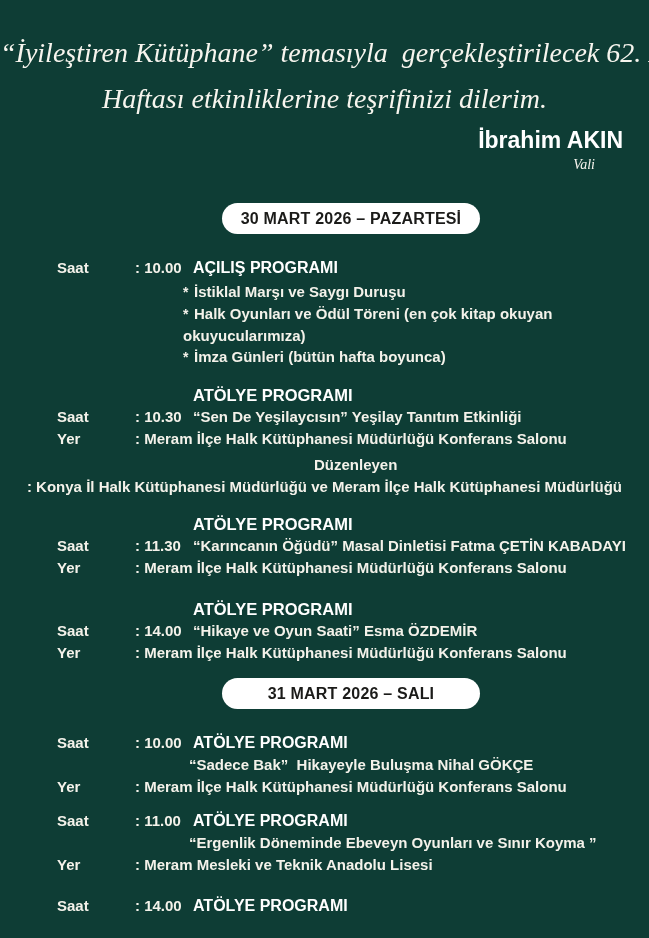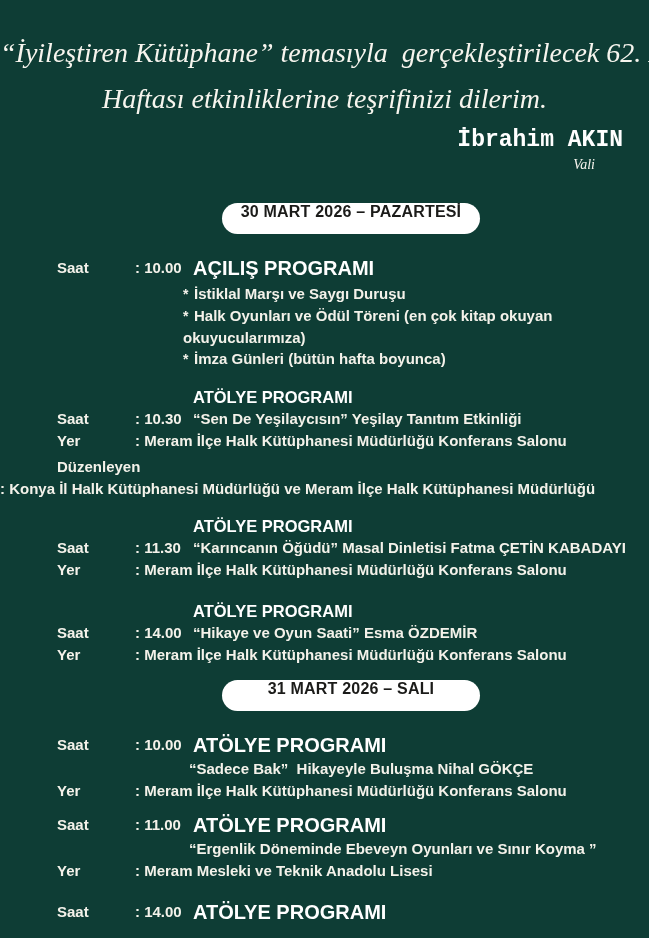--- a/index.html
+++ b/index.html
@@ -21,21 +21,21 @@
     font-family: "Liberation Serif", serif;
     font-style: italic;
     font-weight: normal;
     font-size: 28px;
     line-height: 46px;
     color: #f7f5ee;
     white-space: pre;
   }
   .signature { text-align: right; padding-right: 26px; margin-top: 6px; }
   .sig-name {
-    font-family: Liberation Mono, monospace;
+    font-family: Liberation Sans, sans-serif;
     font-weight: bold;
     font-size: 23px;
     line-height: 25px;
     color: #ffffff;
   }
   .sig-title {
     font-family: "Liberation Serif", serif;
     font-style: italic;
     font-weight: normal;
     font-size: 14px;
@@ -45,47 +45,47 @@
   }
 
   
   .pill {
     width: 258px;
     height: 31px;
     margin-left: 222px;
     background: #ffffff;
     border-radius: 17px;
     display: flex;
-    align-items: flex-start;
+    align-items: center;
     justify-content: center;
   }
   .pill span {
     color: #1b1b19;
     font-size: 16px;
     letter-spacing: 0.2px;
   }
   .pill-1 { margin-top: 27px; }
   .pill-2 { margin-top: 14px; }
 
   
   .row { line-height: 22px; font-size: 15px; }
   .lab { display: inline-block; width: 78px; margin-left: 57px; vertical-align: top; }
   .tim { display: inline-block; width: 58px; vertical-align: top; }
   .ttl { white-space: pre; }
-  .big { font-size: 20px; color: #ffffff; }
+  .big { font-size: 16px; color: #ffffff; }
   .heading { margin-left: 193px; font-size: 16.5px; line-height: 22px; color: #ffffff; }
   .subtitle { margin-left: 189px; line-height: 22px; font-size: 15px; white-space: pre; }
   .bullet { margin-left: 183px; line-height: 21px; font-size: 15px; }
   .bullet .mark { display: inline-block; width: 11px; font-size: 14px; }
 
   
   .mt-open { margin-top: 23px; }
   .mt-bullets { margin-top: 2px; }
   .mt-s1 { margin-top: 16px; }
-  .mt-duz { margin-top: 4px; }
+  .mt-duz { margin-top: 4px; text-align: center; }
   .mt-s2 { margin-top: 15px; }
   .mt-s3 { margin-top: 19px; }
   .mt-d2r1 { margin-top: 23px; }
   .mt-d2r2 { margin-top: 12px; }
   .mt-d2r3 { margin-top: 19px; }
 </style>
 </head>
 <body>
 
 <div class="poster">

